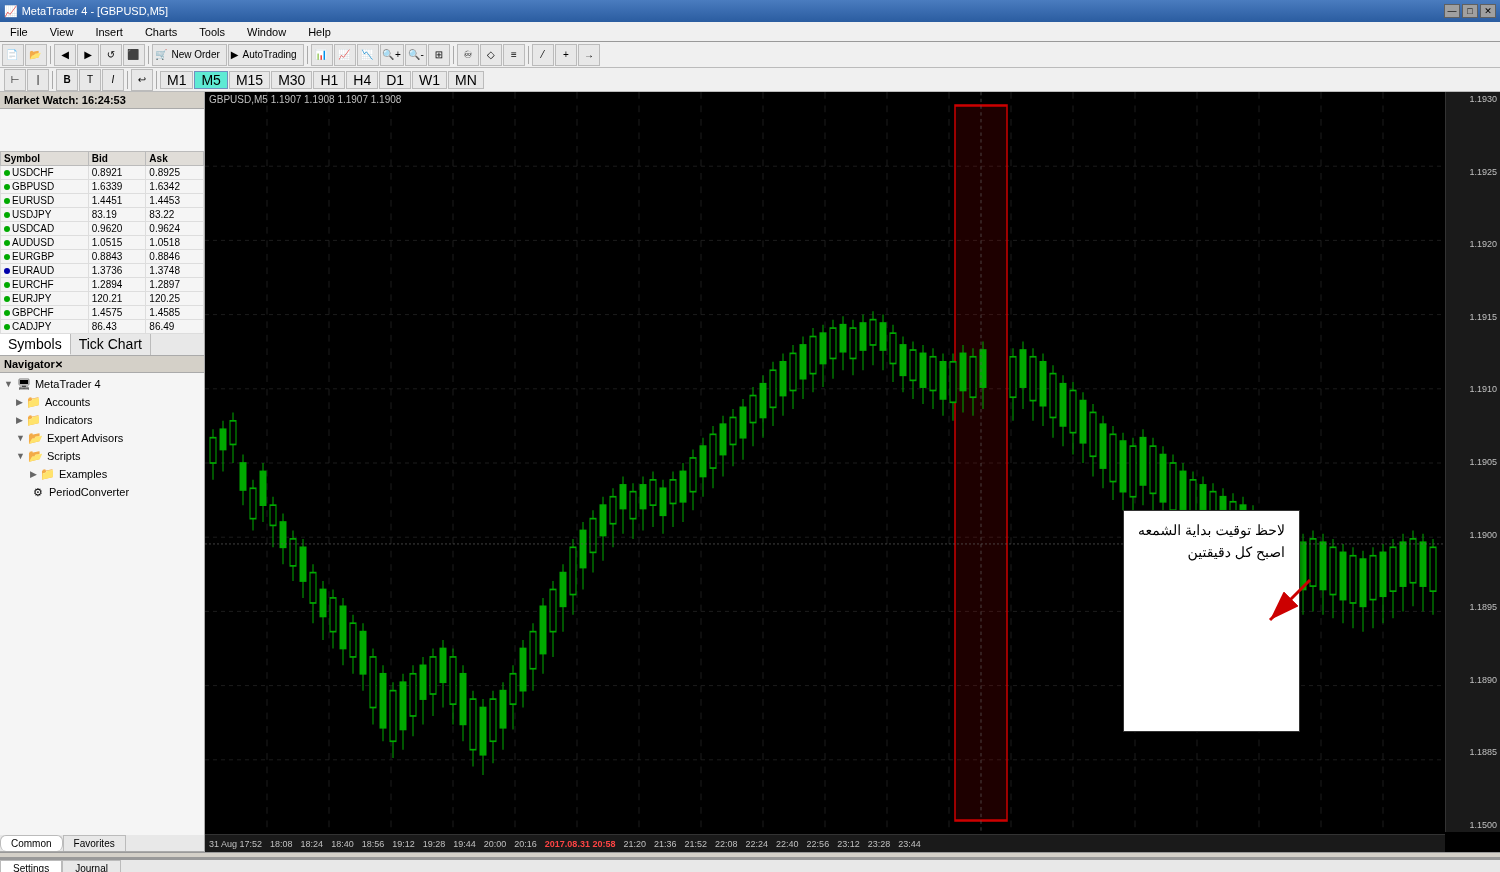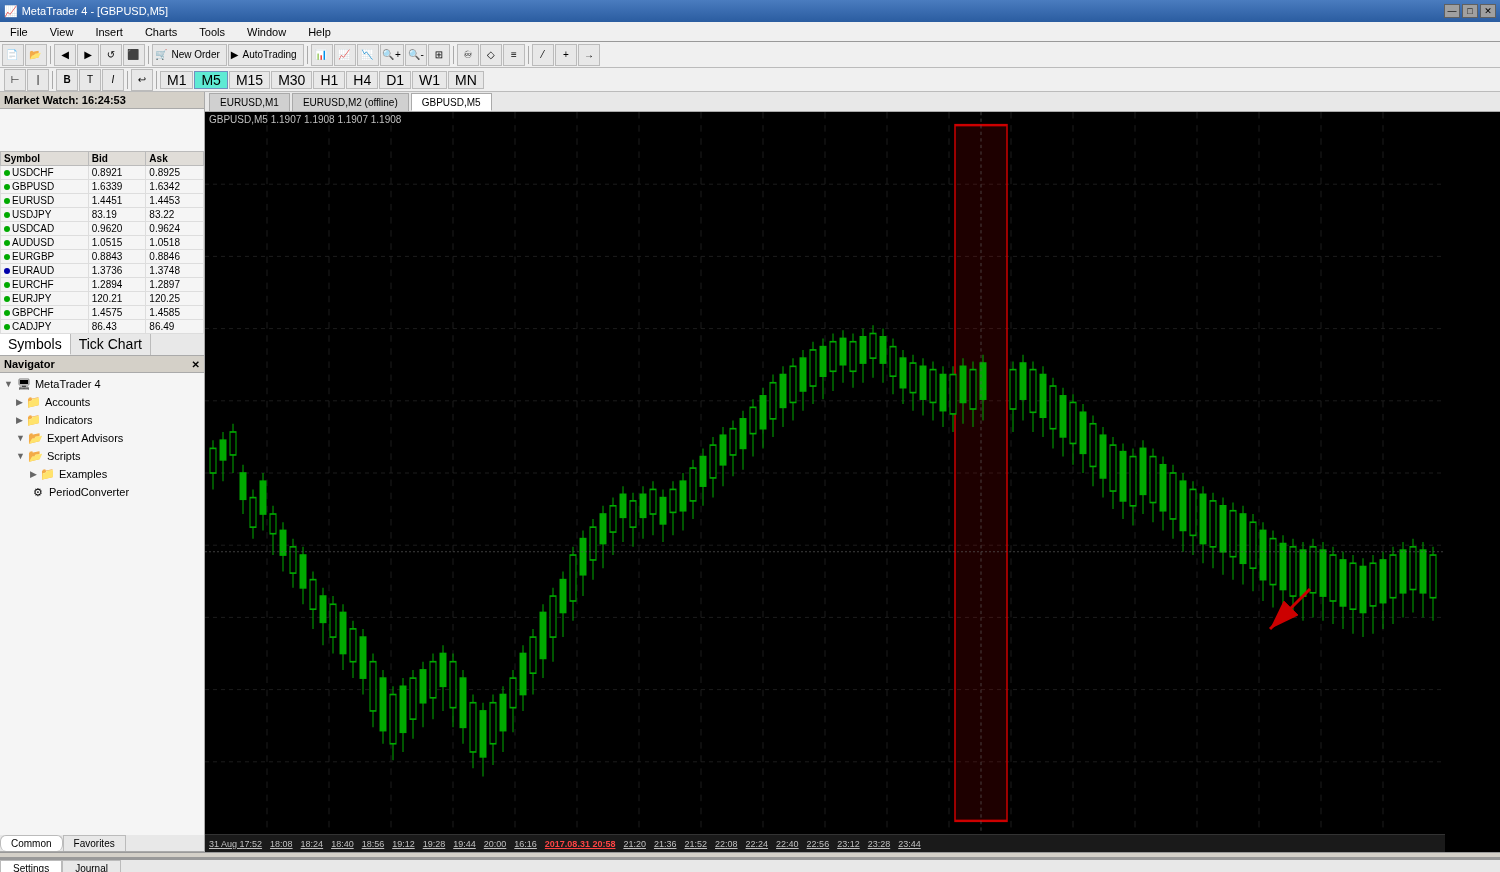--- a/index.html
+++ b/index.html
@@ -42,21 +42,21 @@
     .dot-green { background: #00aa00; }
     .dot-blue { background: #0000aa; }
 
     
     #mw-tabs { display: flex; border-bottom: 1px solid #aaa; background: #e8e8e8; }
     .mw-tab { padding: 2px 8px; cursor: pointer; font-size: 14px; border-right: 1px solid #bbb; }
     .mw-tab.active { background: #fff; border-bottom: 1px solid #fff; }
 
     
     #navigator { flex: 1; overflow: hidden; }
-    #nav-header { background: #d4d0c8; padding: 2px 4px; font-weight: bold; font-size: 11px; border-bottom: 1px solid #aaa; display: flex; justify-content: space-between; align-items: center; }
+    #nav-header { background: #d4d0c8; padding: 2px 4px; font-weight: bold; font-size: 11px; border-bottom: 1px solid #aaa; display: flex; align-items: center; }
     .nav-close { cursor: pointer; font-size: 10px; }
     .nav-tree { padding: 2px; }
     .nav-item { display: flex; align-items: center; gap: 3px; padding: 1px 2px; cursor: pointer; }
     .nav-item .icon { width: 16px; height: 16px; display: flex; align-items: center; justify-content: center; }
     .nav-item-label { font-size: 11px; }
     .nav-indent { padding-left: 14px; }
     .nav-indent2 { padding-left: 28px; }
     .folder-icon { color: #c8a020; font-size: 12px; }
 
     
@@ -75,21 +75,21 @@
     
     #chart-canvas { flex: 1; background: #000; position: relative; overflow: hidden; }
     #chart-header-info { position: absolute; top: 2px; left: 4px; color: #c0c0c0; font-size: 10px; z-index: 10; }
 
     
     #price-scale { width: 55px; background: #1a1a1a; border-left: 1px solid #333; position: absolute; right: 0; top: 0; bottom: 20px; display: flex; flex-direction: column; justify-content: space-between; padding: 2px 0; }
     .price-label { color: #c0c0c0; font-size: 9px; text-align: right; padding-right: 3px; }
 
     
     #time-axis { height: 18px; background: #1a1a1a; border-top: 1px solid #333; position: absolute; bottom: 0; left: 0; right: 55px; display: flex; align-items: center; overflow: hidden; }
-    .time-label { color: #c0c0c0; font-size: 9px; white-space: nowrap; padding: 0 4px; text-decoration: underline; }
+    .time-label { color: #c0c0c0; font-size: 9px; white-space: nowrap; padding: 0 4px; }
 
     
     #annotation-box { position: absolute; background: #fff; border: 1px solid #000; padding: 8px 12px; font-size: 14px; text-align: right; direction: rtl; z-index: 20; right: 200px; bottom: 120px; }
 
     
     #chart-svg { position: absolute; left: 0; top: 0; right: 55px; bottom: 18px; }
 
     
     #bottom-panel { height: 280px; background: #f5f5f5; border-top: 2px solid #999; display: flex; flex-direction: column; }
 
@@ -320,25 +320,20 @@
     </div>
 
     <div id="common-tabs">
       <div class="common-tab active">Common</div>
       <div class="common-tab">Favorites</div>
     </div>
   </div>
 
   <div id="chart-area">
 
-    <div id="chart-tabs">
-      <div class="chart-tab">EURUSD,M1</div>
-      <div class="chart-tab">EURUSD,M2 (offline)</div>
-      <div class="chart-tab active">GBPUSD,M5</div>
-    </div>
 
     <div id="chart-canvas">
       <div id="chart-header-info">
         <span>GBPUSD,M5  1.1907 1.1908 1.1907 1.1908</span>
       </div>
 
       <svg id="chart-svg" viewBox="0 0 1240 440" preserveAspectRatio="none" style="position:absolute;left:0;top:0;right:55px;bottom:18px;width:calc(100% - 55px);height:calc(100% - 18px);">
 
         <rect width="1240" height="440" fill="#000"></rect>
 
@@ -641,45 +636,62 @@
           <rect x="1215" y="267" width="6" height="26" fill="#00aa00" stroke="#00aa00"></rect>
           <line x1="1228" y1="265" x2="1228" y2="310" stroke="#00aa00" stroke-width="1"></line>
           <rect x="1225" y="270" width="6" height="26" fill="#000" stroke="#00aa00"></rect>
         </g>
 
         <line x1="0" y1="268" x2="1240" y2="268" stroke="#606060" stroke-width="0.5" stroke-dasharray="2,2"></line>
 
         <line x1="776" y1="0" x2="776" y2="440" stroke="#606060" stroke-width="0.5" stroke-dasharray="2,2"></line>
       </svg>
 
+      <div id="price-scale">
+        <div class="price-label">1.1930</div>
+        <div class="price-label">1.1925</div>
+        <div class="price-label">1.1920</div>
+        <div class="price-label">1.1915</div>
+        <div class="price-label">1.1910</div>
+        <div class="price-label">1.1905</div>
+        <div class="price-label">1.1900</div>
+        <div class="price-label">1.1895</div>
+        <div class="price-label">1.1890</div>
+        <div class="price-label">1.1885</div>
+        <div class="price-label">1.1500</div>
+      </div>
 
       <div id="time-axis">
         <span class="time-label">31 Aug 17:52</span>
         <span class="time-label">18:08</span>
         <span class="time-label">18:24</span>
         <span class="time-label">18:40</span>
         <span class="time-label">18:56</span>
         <span class="time-label">19:12</span>
         <span class="time-label">19:28</span>
         <span class="time-label">19:44</span>
         <span class="time-label">20:00</span>
-        <span class="time-label">16:16</span>
+        <span class="time-label">20:16</span>
         <span class="time-label" style="color:#ff4444;font-weight:bold;">2017.08.31 20:58</span>
         <span class="time-label">21:20</span>
         <span class="time-label">21:36</span>
         <span class="time-label">21:52</span>
         <span class="time-label">22:08</span>
         <span class="time-label">22:24</span>
         <span class="time-label">22:40</span>
         <span class="time-label">22:56</span>
         <span class="time-label">23:12</span>
         <span class="time-label">23:28</span>
         <span class="time-label">23:44</span>
       </div>
 
+      <div id="annotation-box" style="position:absolute; right:200px; top:55%; background:#fff; border:1px solid #333; padding:8px 14px; z-index:20; text-align:right; direction:rtl; font-size:14px; line-height:1.6; box-shadow: 2px 2px 4px rgba(0,0,0,0.3);">
+        <div>لاحظ توقيت بداية الشمعه</div>
+        <div>اصبح كل دقيقتين</div>
+      </div>
 
       <svg style="position:absolute; right:170px; top:calc(55% + 60px); width:80px; height:60px; z-index:20;">
         <defs>
           <marker id="arrowhead" markerWidth="10" markerHeight="7" refX="10" refY="3.5" orient="auto">
             <polygon points="0 0, 10 3.5, 0 7" fill="#cc0000"></polygon>
           </marker>
         </defs>
         <line x1="60" y1="10" x2="20" y2="50" stroke="#cc0000" stroke-width="3" marker-end="url(#arrowhead)"></line>
       </svg>
 

